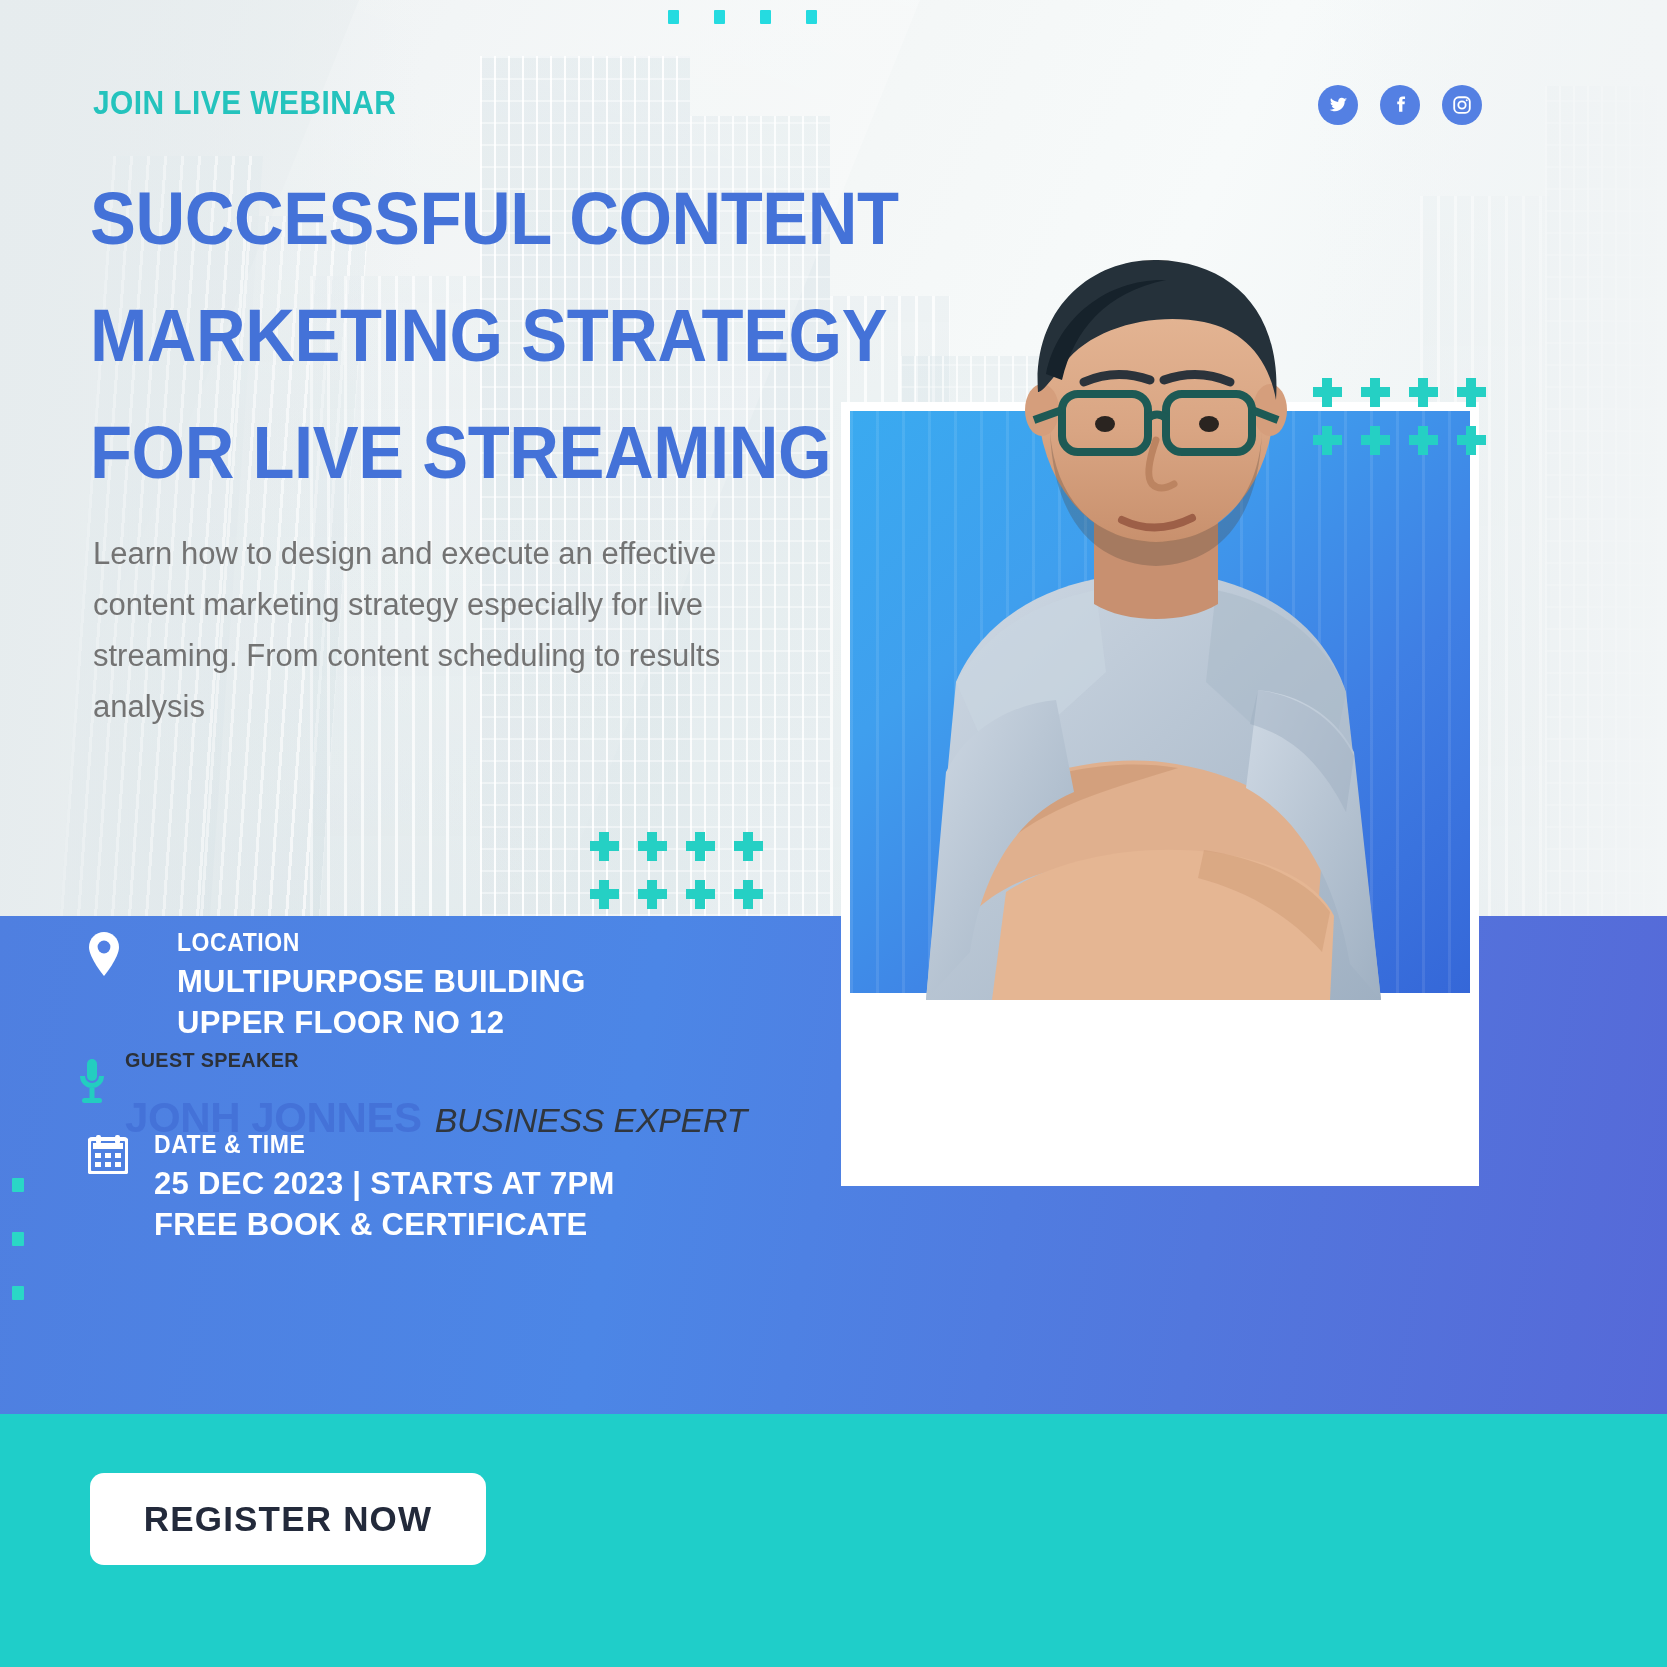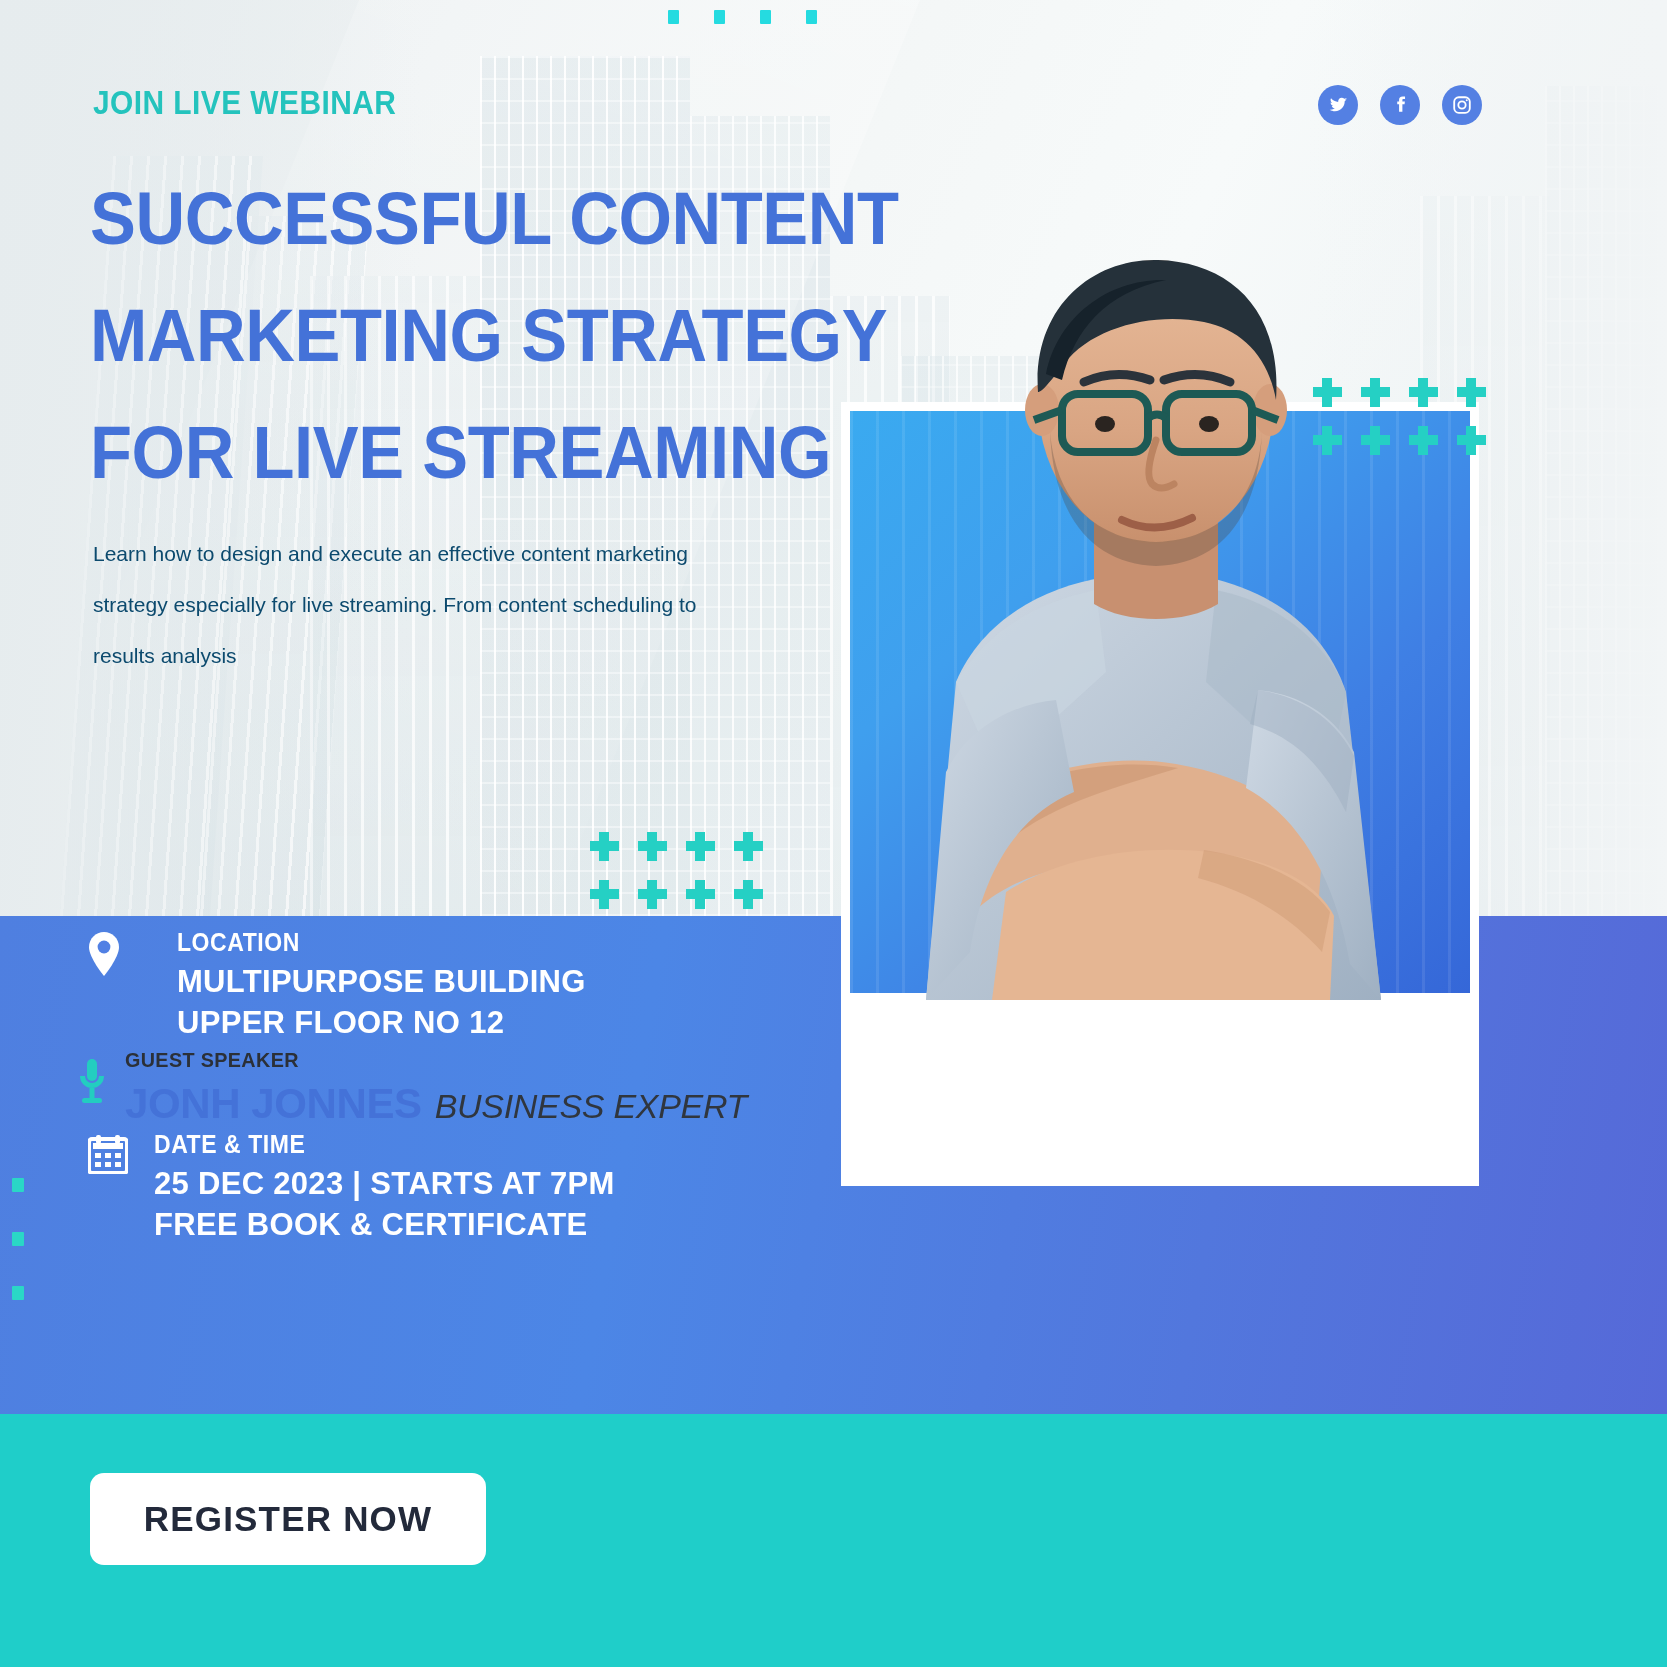--- a/index.html
+++ b/index.html
@@ -90,21 +90,21 @@
   }
   .headline {
     position:absolute; left:90px; top:160px; width:810px;
     color:#4472d8; font-weight:bold;
     font-size:74px; line-height:117px; letter-spacing:-.5px;
     transform:scaleX(.93); transform-origin:left top;
   }
   .headline .ln { display:block; white-space:nowrap; }
   .lede {
     position:absolute; left:93px; top:528px; width:640px;
-    color:#0c4a6e; font-size:21px; line-height:51px; font-weight:normal;
+    color:#737373; font-size:31px; line-height:51px; font-weight:normal;
   }
 
   
   .social { position:absolute; right:185px; top:85px; display:flex; gap:22px; }
   .sbtn {
     width:40px; height:40px; border-radius:50%;
     background:#5480e3; color:#fff;
     display:flex; align-items:center; justify-content:center;
   }
   .sbtn svg { display:block; }
@@ -135,21 +135,21 @@
     background:#ffffff;
   }
   .speaker-row {
     position:absolute; left:75px; top:1048px; display:flex; gap:16px; align-items:flex-start;
   }
   .speaker-ico { width:34px; flex:0 0 34px; padding-top:9px; }
   .sp-label {
     font-size:21px; font-weight:bold; color:#2b3038; letter-spacing:.4px;
     transform:scaleX(.94); transform-origin:left center;
   }
-  .sp-name-row { display:flex; align-items:baseline; gap:13px; margin-top:8px; }
+  .sp-name-row { display:flex; align-items:baseline; gap:13px; margin-top:22px; }
   .sp-name { font-size:42px; font-weight:bold; color:#4472d8; letter-spacing:-.4px; }
   .sp-role { font-size:34px; font-style:italic; color:#30363e; letter-spacing:-.3px; }
 
   
   #person { position:absolute; left:806px; top:252px; width:640px; height:748px; }
   #person svg { display:block; }
 
   
   #register-btn {
     position:absolute; left:90px; top:1473px; width:396px; height:92px;

